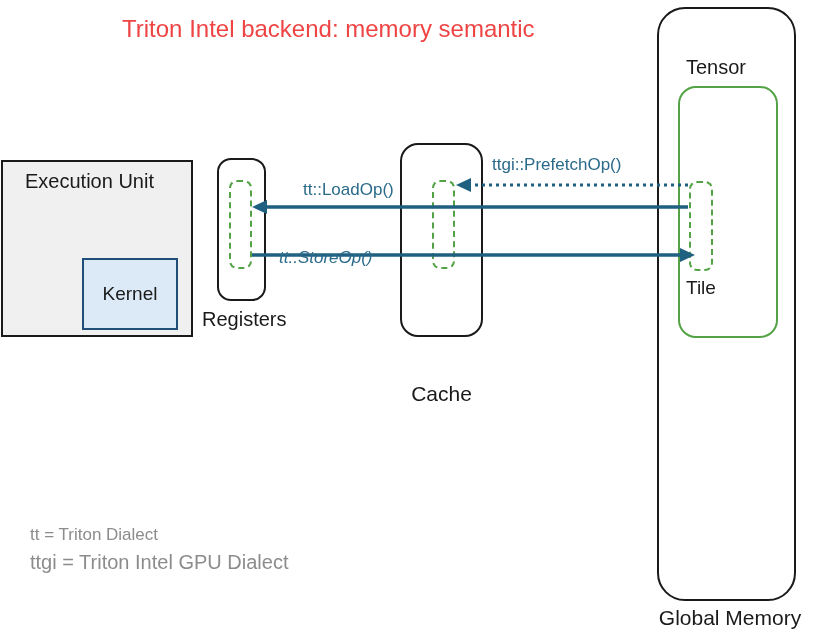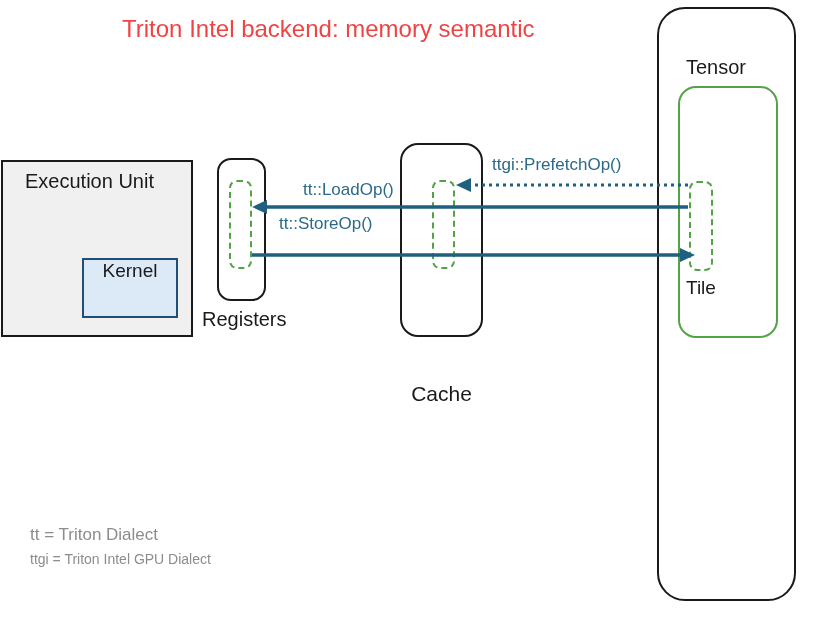--- a/index.html
+++ b/index.html
@@ -17,21 +17,21 @@
   body{font-family:"Liberation Sans", sans-serif;color:var(--ink);}
   .canvas{position:relative;width:824px;height:640px;background:#fff;overflow:hidden;}
 
   .abs{position:absolute;}
 
   .diagram-title{left:122px;top:15px;font-size:24px;color:#ef4444;}
 
   
   .eu-box{left:1px;top:160px;width:192px;height:177px;background:var(--eu-fill);border:2px solid var(--ink);}
   .eu-label{left:1px;top:170px;width:164px;text-align:left;font-size:20px;margin-left:24px;}
-  .kernel-box{left:82px;top:258px;width:96px;height:60px;background:var(--kernel-fill);border:2px solid var(--kernel-border);display:flex;justify-content:center;font-size:19px;}
+  .kernel-box{left:82px;top:258px;width:96px;height:72px;background:var(--kernel-fill);border:2px solid var(--kernel-border);display:flex;align-items:center;justify-content:center;font-size:19px;}
 
   
   .registers-box{left:217px;top:158px;width:49px;height:143px;border:2px solid var(--ink);border-radius:14px;background:#fff;}
   .registers-dashed{left:229px;top:180px;width:23px;height:89px;border:2px dashed var(--green);border-radius:8px;}
   .registers-label{left:202px;top:308px;font-size:20px;}
 
   
   .cache-box{left:400px;top:143px;width:83px;height:194px;border:2px solid var(--ink);border-radius:18px;background:#fff;}
   .cache-dashed{left:432px;top:180px;width:23px;height:89px;border:2px dashed var(--green);border-radius:8px;}
   .cache-label{left:400px;top:346px;width:83px;text-align:center;font-size:21px;margin-top:36px;}
@@ -45,26 +45,26 @@
   .gm-label{left:642px;top:606px;width:176px;text-align:center;font-size:21px;}
 
   
   .arrow-svg{left:0;top:0;width:824px;height:640px;pointer-events:none;}
   .arrow-line{stroke:var(--teal);stroke-width:3.5;fill:none;}
   .arrow-dotted{stroke:var(--teal);stroke-width:3;fill:none;stroke-dasharray:3 4;}
   .arrow-head{fill:var(--teal);stroke:none;}
 
   .op-label{color:var(--teal-text);font-size:17px;}
   .load-label{left:279px;top:180px;margin-left:24px;}
-  .store-label{left:279px;top:214px;}
+  .store-label{left:279px;top:248px;font-style:italic;}
   .prefetch-label{left:492px;top:155px;}
 
   
   .legend-line1{left:30px;top:525px;font-size:17px;color:var(--legend-gray);}
-  .legend-line2{left:30px;top:551px;font-size:14px;color:var(--legend-gray);}
+  .legend-line2{left:30px;top:551px;font-size:20px;color:var(--legend-gray);}
 </style>
 </head>
 <body>
 
 <div class="canvas">
 
   <div class="abs diagram-title">Triton Intel backend: memory semantic</div>
 
   <div class="abs eu-box"></div>
   <div class="abs eu-label">Execution Unit</div>
@@ -78,20 +78,21 @@
 
   <div class="abs cache-box"></div>
   <div class="abs cache-dashed"></div>
   <div class="abs cache-label">Cache</div>
 
   <div class="abs gm-box"></div>
   <div class="abs tensor-label">Tensor</div>
   <div class="abs tensor-box"></div>
   <div class="abs tile-dashed"></div>
   <div class="abs tile-label">Tile</div>
+  <div class="abs gm-label">Global Memory</div>
 
   <svg class="abs arrow-svg" viewBox="0 0 824 640" xmlns="http://www.w3.org/2000/svg">
     <g>
       <line class="arrow-dotted" x1="688" y1="185" x2="470" y2="185"></line>
       <polygon class="arrow-head" points="456,185 471,178 471,192"></polygon>
     </g>
     <g>
       <line class="arrow-line" x1="688" y1="207" x2="266" y2="207"></line>
       <polygon class="arrow-head" points="252,207 267,200 267,214"></polygon>
     </g>

